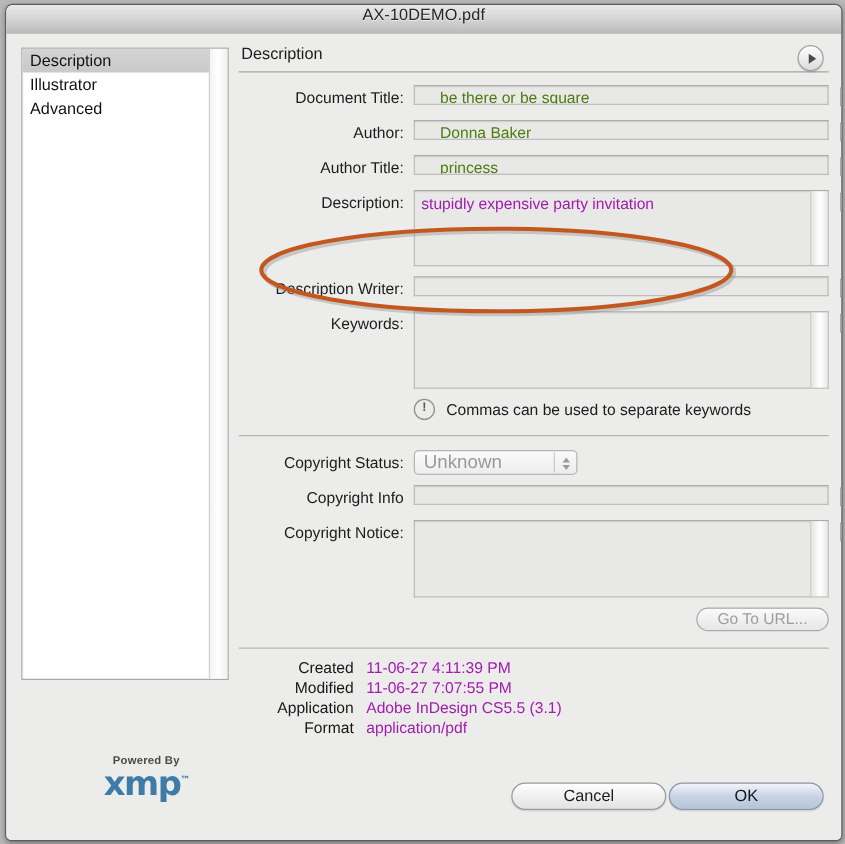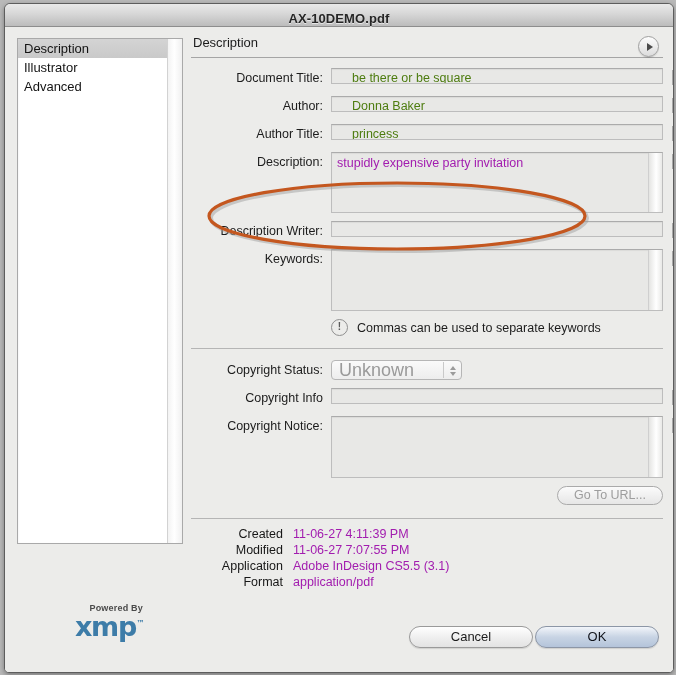--- a/index.html
+++ b/index.html
@@ -24,21 +24,21 @@
     overflow: hidden;
   }
 
   
   .titlebar {
     position: relative;
     height: 22px;
     background: linear-gradient(to bottom, #e9e9e9 0%, #d8d8d8 42%, #bdbdbd 98%, #ababab 100%);
     border-bottom: 1px solid #8d8d8d;
     border-radius: 5px 5px 0 0;
-    display: flex; align-items: flex-end; justify-content: center; font-weight: bold;
+    display: flex; align-items: flex-start; justify-content: center;
   }
   .titlebar-text {
     font-size: 13px;
     color: #262626;
     text-shadow: 0 1px 0 rgba(255,255,255,0.6);
     letter-spacing: .1px;
   }
 
   
   .body-area { position: relative; height: 645px; background: #ececea; }
@@ -65,22 +65,22 @@
     background: linear-gradient(to bottom, #d4d4d4, #c9c9c9);
   }
   .sidebar-scroll {
     position: absolute; right: 0; top: 0; bottom: 0; width: 14px;
     background: linear-gradient(to right, #f3f3f3, #ffffff 45%, #f0f0f0);
     border-left: 1px solid #d2d2d2;
   }
 
   
   .xmp-logo {
-    position: absolute; left: 46px; top: 576px;
-    width: 92px; text-align: right;
+    position: absolute; left: 66px; top: 576px;
+    width: 92px; text-align: center;
     user-select: none;
   }
   .xmp-powered {
     font-size: 9px; font-weight: bold; color: #4a4a4a;
     letter-spacing: .2px; margin-bottom: -2px;
   }
   .xmp-word {
     font-size: 27px; font-weight: bold; color: #3d7ca8;
     letter-spacing: -1.2px; line-height: 26px;
     font-family: "DejaVu Sans", sans-serif;
@@ -167,25 +167,25 @@
     border: 1px solid #8f8f8f; color: #5a5a5a;
     font-size: 10px; line-height: 13px; text-align: center;
     margin-right: 9px; font-weight: bold;
   }
   .hint-text { font-size: 12.5px; color: #1c1c1c; }
 
   
   .sep { height: 1px; background: #b5b5b5; margin: 12px 0 11px 0; }
 
   .stepper {
-    display: inline-flex; align-items: center;
+    display: inline-flex; 
     height: 20px; width: 131px; box-sizing: border-box;
     background: linear-gradient(to bottom, #fafafa, #ededed);
     border: 1px solid #b6b6b6; border-radius: 4px;
-    color: #9a9a9a; font-size: 18px; padding-left: 7px;
+    color: #9a9a9a; font-size: 15px; padding-left: 7px;
     position: relative;
   }
   .stepper-arrows {
     position: absolute; right: 5px; top: 2px;
     display: flex; flex-direction: column; align-items: center;
     justify-content: center; height: 15px;
   }
   .sa-up {
     width:0;height:0;border-bottom:4px solid #9b9b9b;
     border-left:3.5px solid transparent;border-right:3.5px solid transparent;

